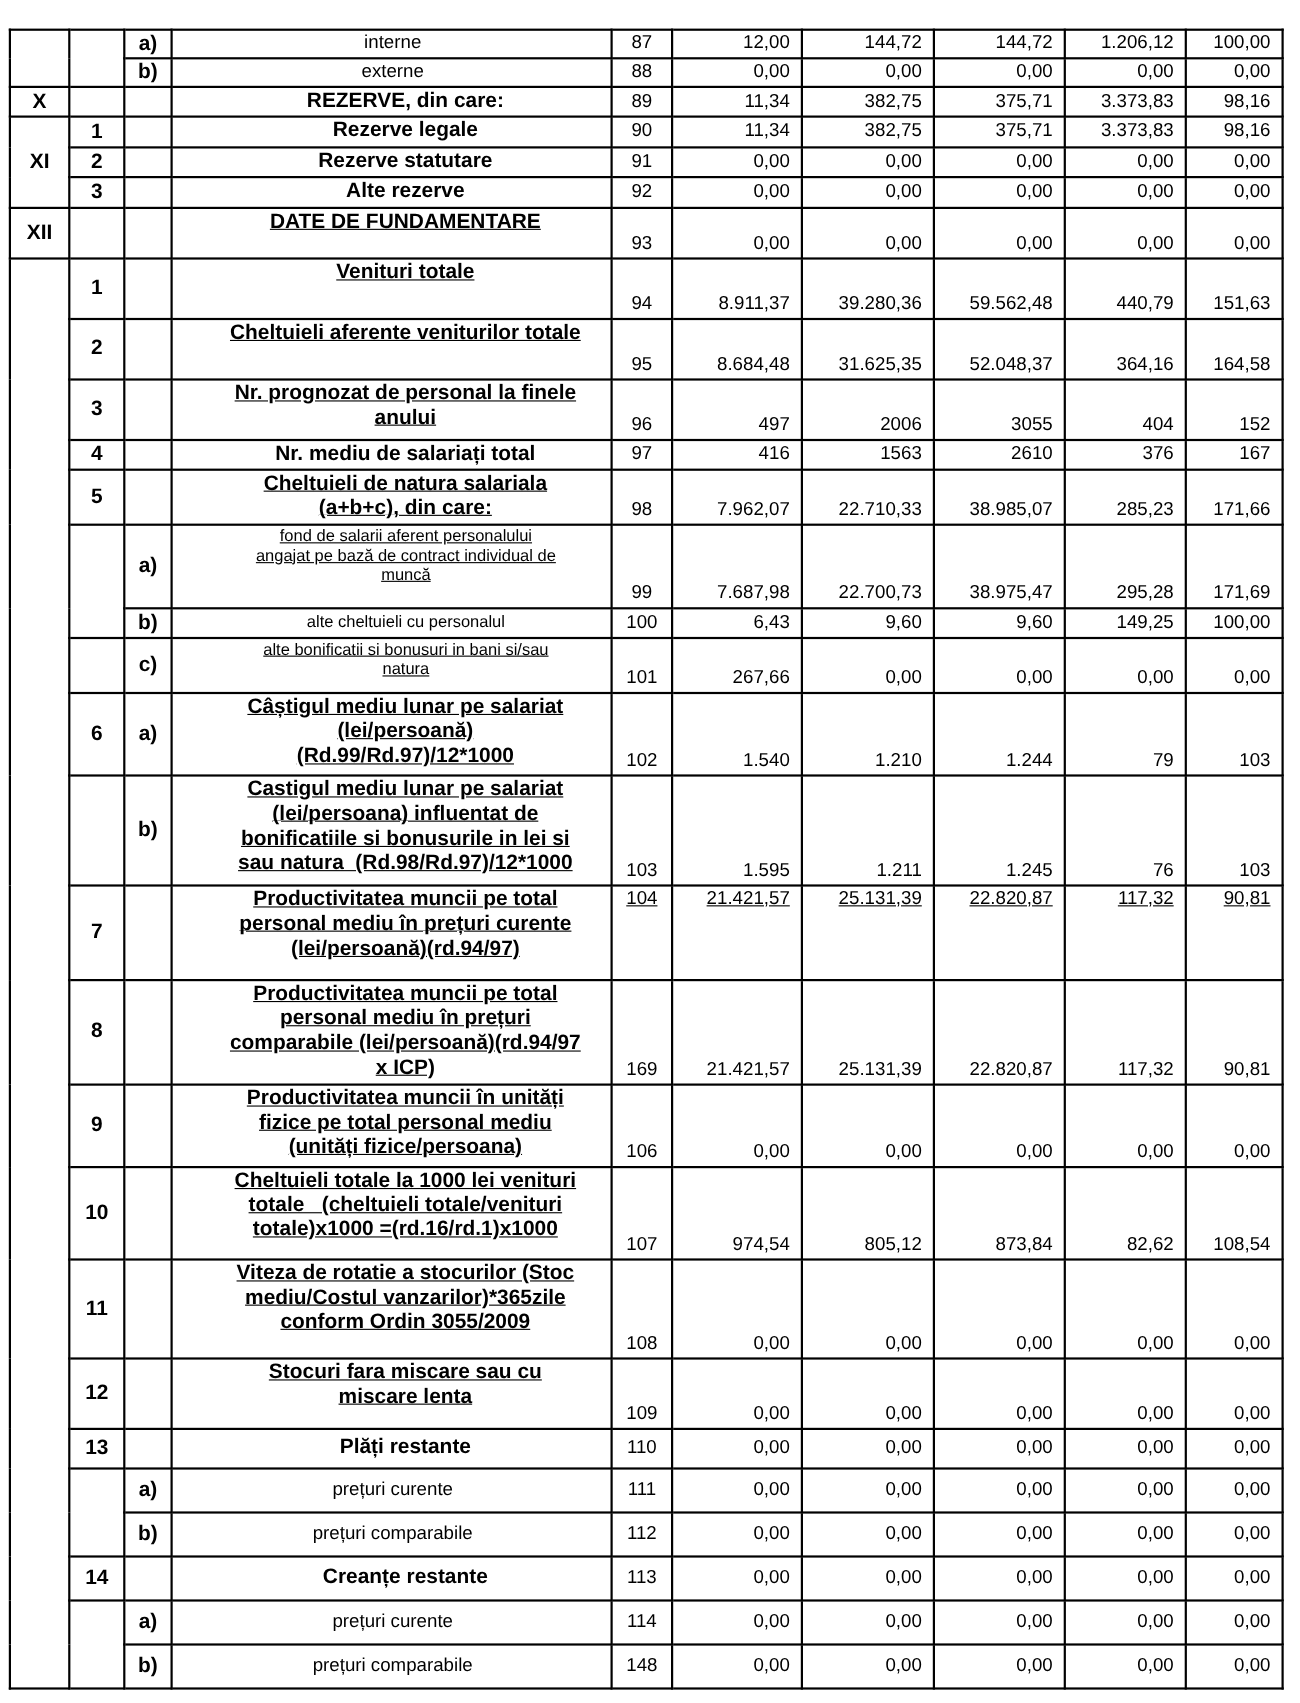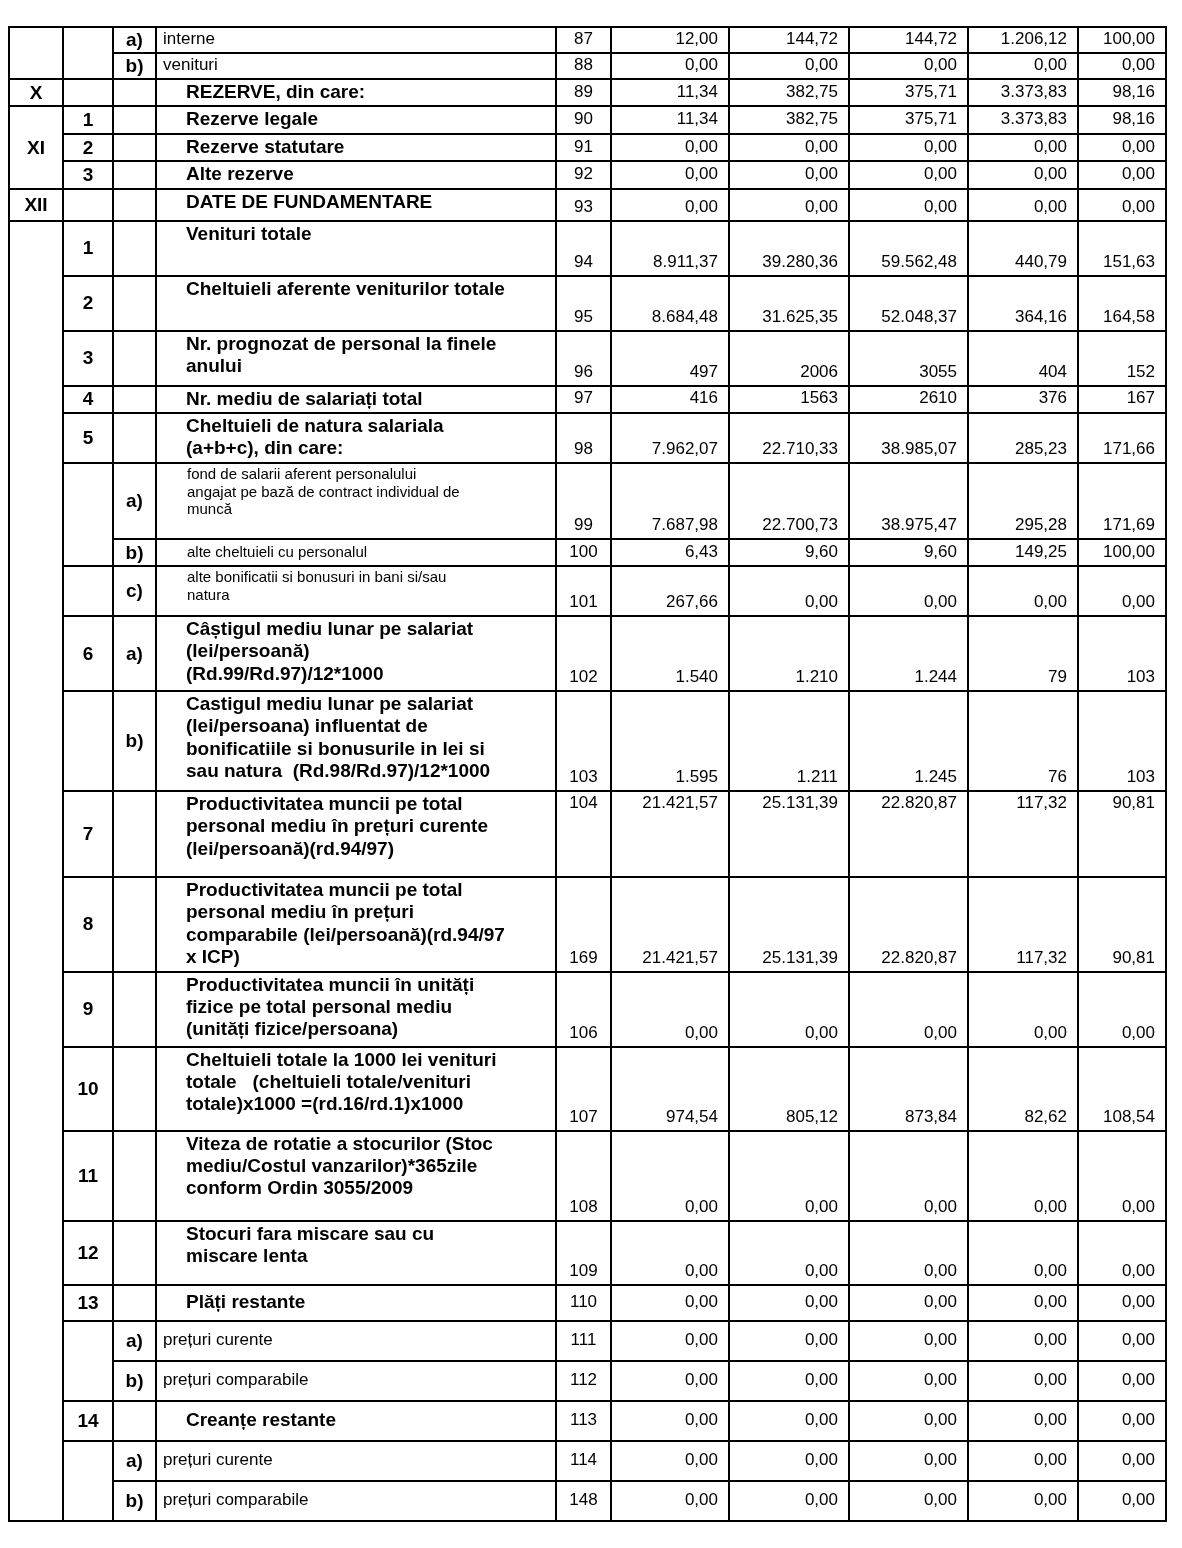--- a/index.html
+++ b/index.html
@@ -11,28 +11,28 @@
   table[data-name="financial-table"]{
     border-collapse:collapse;table-layout:fixed;
     margin:26px 0 0 8px;width:1157px;
   }
   td{border:2px solid #000;padding:0;overflow:hidden;background:#fff;}
   .c-roman,.c-num,.c-letter{
     text-align:center;font-weight:bold;font-size:19px;vertical-align:middle;
   }
   .c-desc{
     padding:1px 4px 2px 6px;white-space:pre-wrap;vertical-align:middle;
-    line-height:1.18;word-wrap:break-word;
+    line-height:1.18;word-wrap:break-word;text-align:center;
   }
   .bold{font-weight:bold;font-size:19px;padding-left:29px;}
   .reg{font-size:17px;}
   .small{font-size:15px;padding-left:30px;}
   .c-rd{text-align:center;font-size:17px;vertical-align:middle;padding:1px 2px 3px 2px;margin-left:42px;}
   .c-val{text-align:right;font-size:17px;vertical-align:middle;padding:1px 10px 3px 2px;}
-  .vt{vertical-align:top;}
+  .vt{vertical-align:top;text-decoration:underline;}
   .vb{vertical-align:bottom;}
 </style>
 </head>
 <body>
 
 <table data-name="financial-table">
   <colgroup>
     <col style="width:54px">
       <col style="width:50px">
       <col style="width:43px">
@@ -52,21 +52,21 @@
         <td class="c-desc reg" data-name="cell-description">interne</td>
         <td class="c-rd" data-name="cell-rd-number">87</td>
         <td class="c-val" data-name="cell-value">12,00</td>
         <td class="c-val" data-name="cell-value">144,72</td>
         <td class="c-val" data-name="cell-value">144,72</td>
         <td class="c-val" data-name="cell-value">1.206,12</td>
         <td class="c-val" data-name="cell-value">100,00</td>
       </tr>
       <tr data-name="table-row" style="height: 26px;">
         <td class="c-letter" data-name="cell-letter">b)</td>
-        <td class="c-desc reg" data-name="cell-description">venituri</td>
+        <td class="c-desc reg" data-name="cell-description">externe</td>
         <td class="c-rd" data-name="cell-rd-number">88</td>
         <td class="c-val" data-name="cell-value">0,00</td>
         <td class="c-val" data-name="cell-value">0,00</td>
         <td class="c-val" data-name="cell-value">0,00</td>
         <td class="c-val" data-name="cell-value">0,00</td>
         <td class="c-val" data-name="cell-value">0,00</td>
       </tr>
       <tr data-name="table-row" style="height: 26px;">
         <td class="c-roman" data-name="cell-section-roman">X</td>
         <td class="c-num" data-name="cell-row-index"></td>
@@ -106,21 +106,21 @@
         <td class="c-num" data-name="cell-row-index">3</td>
         <td class="c-letter" data-name="cell-letter"></td>
         <td class="c-desc bold" data-name="cell-description">Alte rezerve</td>
         <td class="c-rd" data-name="cell-rd-number">92</td>
         <td class="c-val" data-name="cell-value">0,00</td>
         <td class="c-val" data-name="cell-value">0,00</td>
         <td class="c-val" data-name="cell-value">0,00</td>
         <td class="c-val" data-name="cell-value">0,00</td>
         <td class="c-val" data-name="cell-value">0,00</td>
       </tr>
-      <tr data-name="table-row" style="height: 32px;">
+      <tr data-name="table-row" style="height: 46px;">
         <td class="c-roman" data-name="cell-section-roman">XII</td>
         <td class="c-num" data-name="cell-row-index"></td>
         <td class="c-letter" data-name="cell-letter"></td>
         <td class="c-desc bold vt" data-name="cell-description">DATE DE FUNDAMENTARE</td>
         <td class="c-rd vb" data-name="cell-rd-number">93</td>
         <td class="c-val vb" data-name="cell-value">0,00</td>
         <td class="c-val vb" data-name="cell-value">0,00</td>
         <td class="c-val vb" data-name="cell-value">0,00</td>
         <td class="c-val vb" data-name="cell-value">0,00</td>
         <td class="c-val vb" data-name="cell-value">0,00</td>

